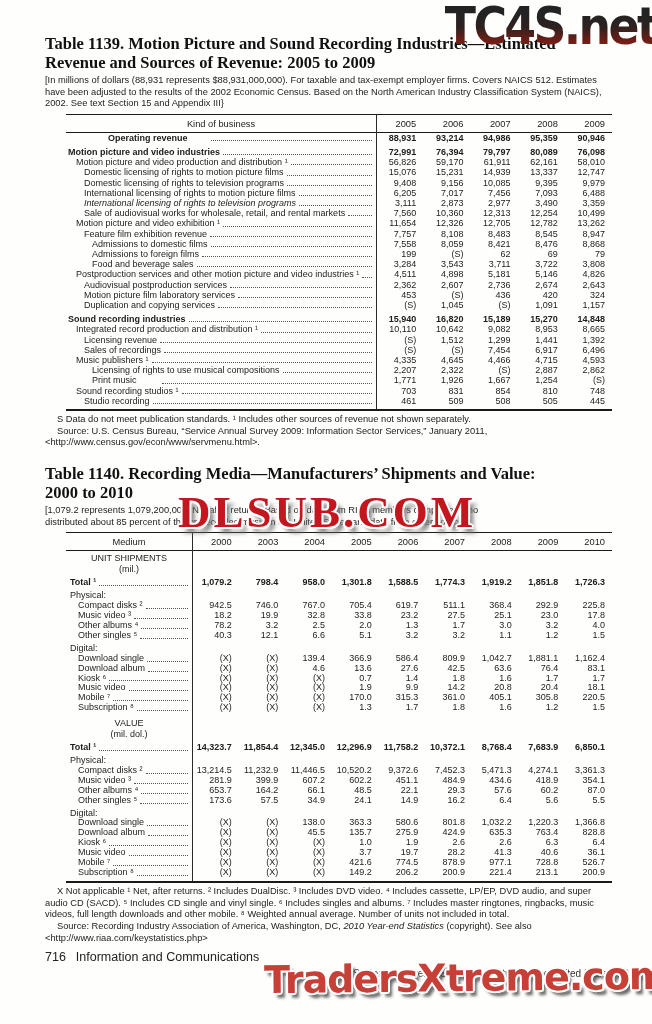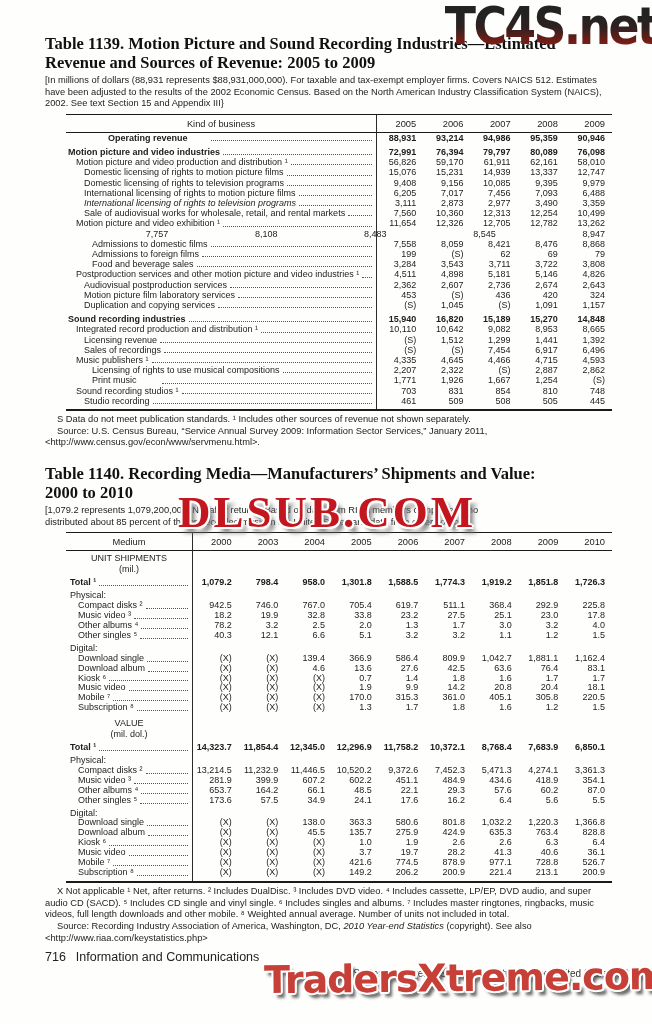--- a/index.html
+++ b/index.html
@@ -205,20 +205,24 @@
           </div>
           <div class="cells">
             <span class="cell">11,654</span>
             <span class="cell">12,326</span>
             <span class="cell">12,705</span>
             <span class="cell">12,782</span>
             <span class="cell">13,262</span>
           </div>
         </div>
         <div class="trow">
+          <div class="stub" style="padding-left: 18px;">
+            <span class="lab">Feature film exhibition revenue</span>
+            <span class="dots"></span>
+          </div>
           <div class="cells">
             <span class="cell">7,757</span>
             <span class="cell">8,108</span>
             <span class="cell">8,483</span>
             <span class="cell">8,545</span>
             <span class="cell">8,947</span>
           </div>
         </div>
         <div class="trow">
           <div class="stub" style="padding-left: 26px;">
@@ -745,21 +749,21 @@
         <div class="trow">
           <div class="stub" style="padding-left: 12px;">
             <span class="lab">Other singles ⁵</span>
             <span class="dots"></span>
           </div>
           <div class="cells">
             <span class="cell">173.6</span>
             <span class="cell">57.5</span>
             <span class="cell">34.9</span>
             <span class="cell">24.1</span>
-            <span class="cell">17.6</span>
+            <span class="cell">14.9</span>
             <span class="cell">16.2</span>
             <span class="cell">6.4</span>
             <span class="cell">5.6</span>
             <span class="cell">5.5</span>
           </div>
         </div>
         <div class="trow gap">
           <div class="stub" style="padding-left: 4px;">
             <span class="lab">Digital:</span>
           </div>

